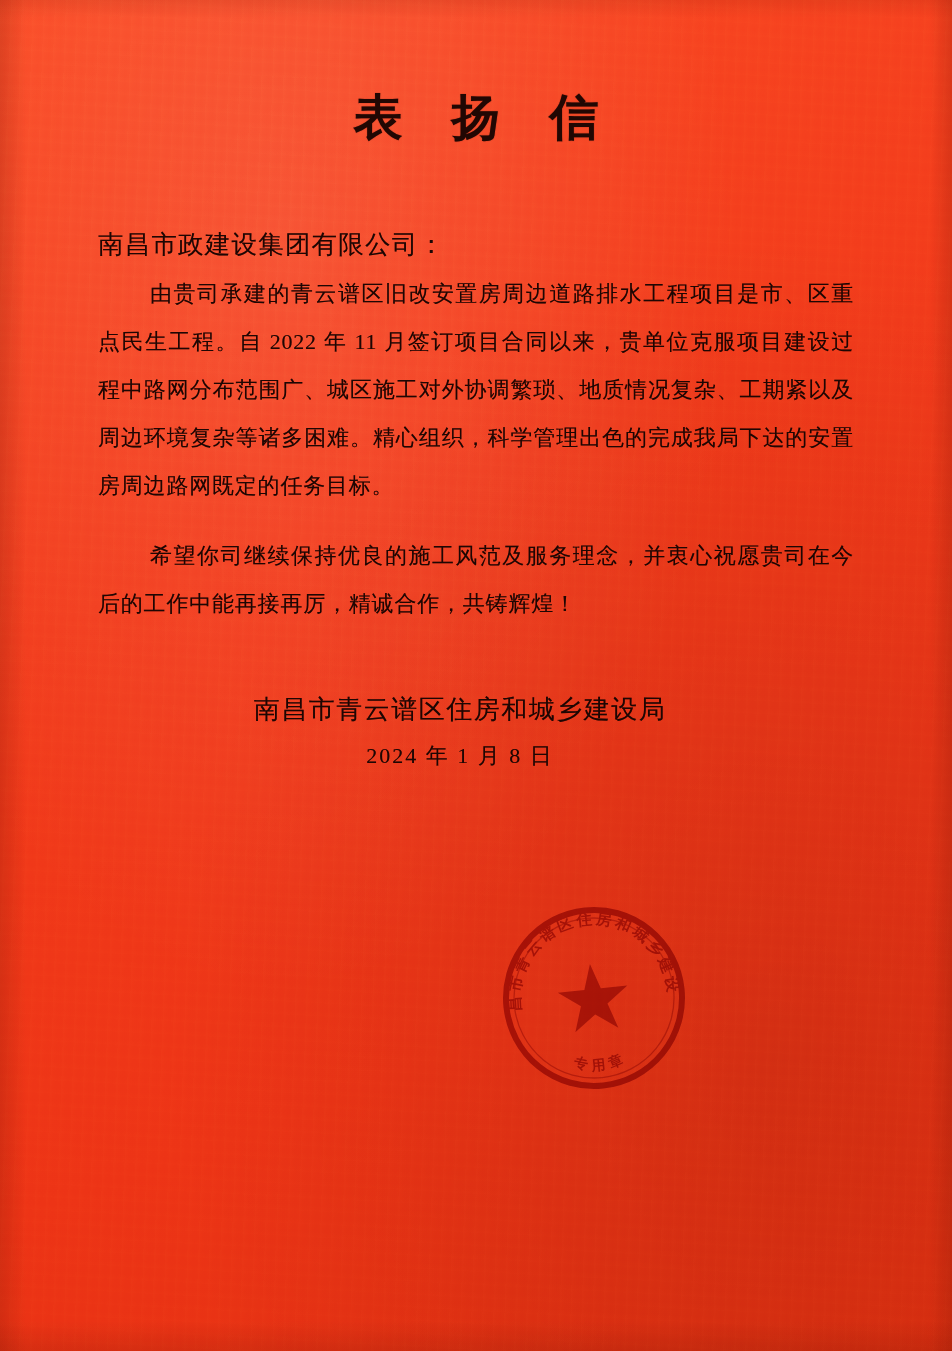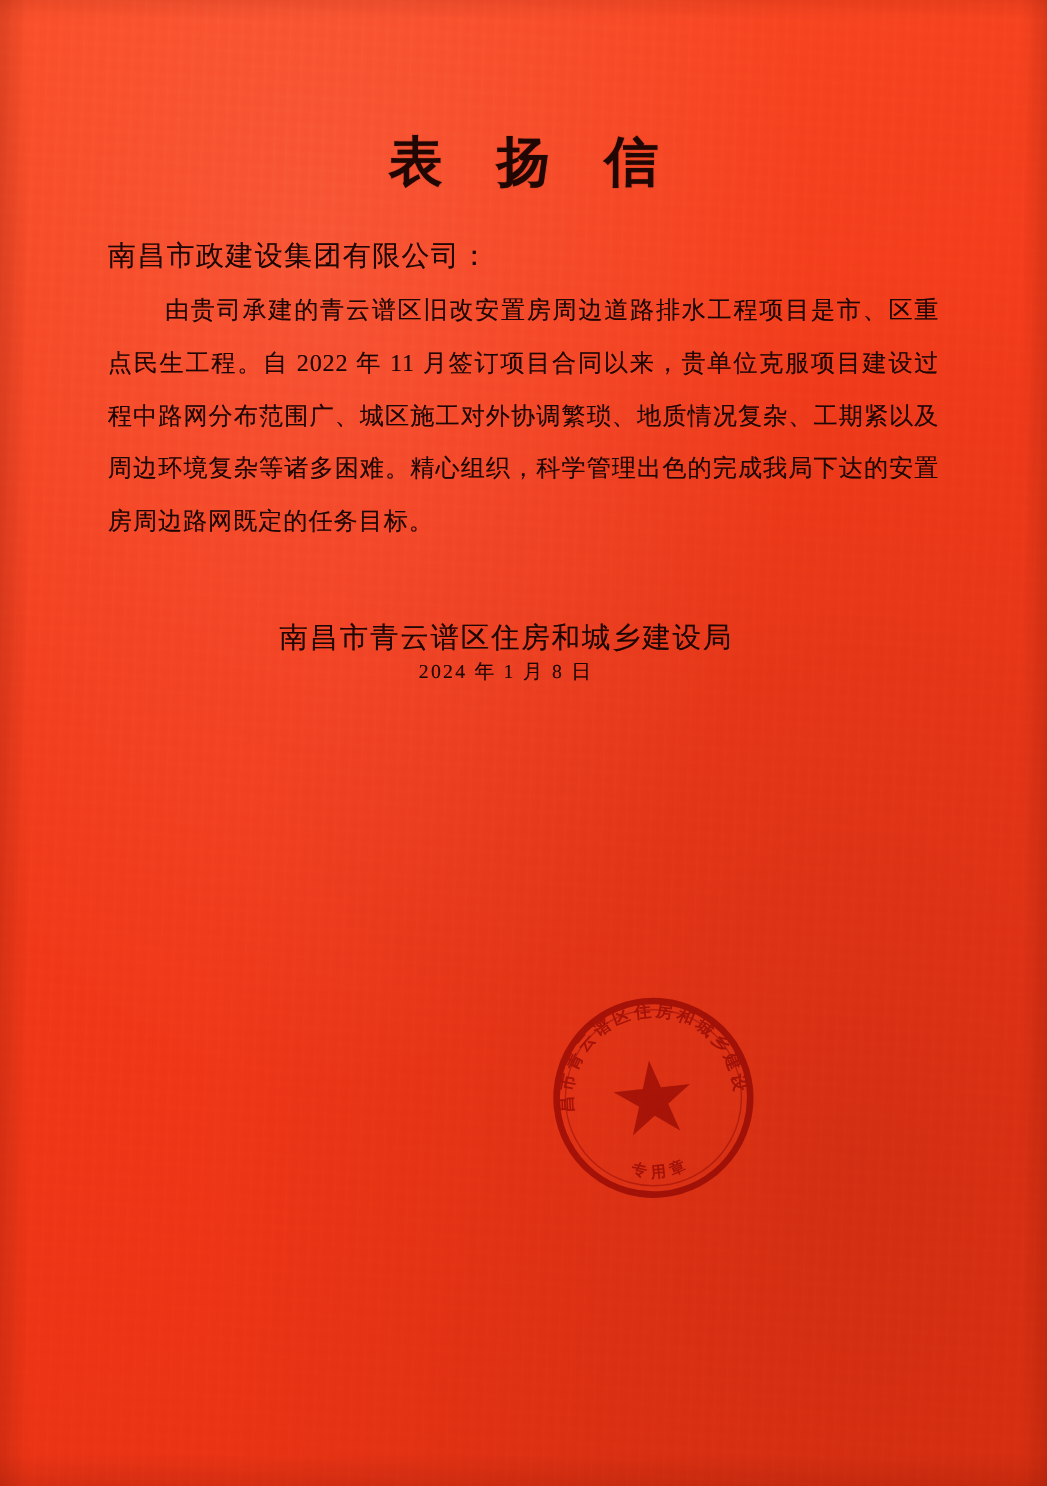--- a/index.html
+++ b/index.html
@@ -51,33 +51,33 @@
   }
 
   .content {
     position: relative;
     z-index: 3;
     padding: 0 98px;
   }
 
   .doc-title {
     margin: 0;
-    padding-top: 115px;
+    padding-top: 85px;
     text-align: center;
     font-size: 49px;
     font-weight: bold;
     letter-spacing: 16px;
     text-indent: 16px;
     color: #210703;
     font-family: "DejaVu Serif", "Liberation Serif", serif;
     text-shadow: 0 0 1px rgba(20,0,0,0.55);
   }
 
   .salutation {
-    margin-top: 34px;
+    margin-top: 76px;
     font-size: 25.5px;
     color: #1d0603;
     letter-spacing: 1.2px;
     text-shadow: 0 0 0.6px rgba(20,0,0,0.4);
   }
 
   .body-para {
     margin-top: 8px;
     font-size: 22px;
     line-height: 48px;
@@ -95,22 +95,22 @@
     text-align: center;
     padding-right: 32px;
   }
   .sig-org {
     font-size: 26px;
     color: #1d0603;
     letter-spacing: 1.5px;
     text-shadow: 0 0 0.6px rgba(20,0,0,0.4);
   }
   .sig-date {
-    margin-top: 1px;
-    font-size: 18px;
+    margin-top: 14px;
+    font-size: 22px;
     color: #1d0603;
     letter-spacing: 2px;
     text-shadow: 0 0 0.6px rgba(20,0,0,0.4);
   }
 
   
   .seal {
     position: absolute;
     left: 496px;
     top: 900px;
@@ -135,20 +135,21 @@
 <div class="sheet">
   <div class="content">
 
     <h1 class="doc-title">表 扬 信</h1>
 
     <div class="salutation">南昌市政建设集团有限公司：</div>
 
     <p class="body-para">由贵司承建的青云谱区旧改安置房周边道路排水工程项目是市、区重点民生工程。自 2022 年 11 月签订项目合同以来，贵单位克服项目建设过程中路网分布范围广、城区施工对外协调繁琐、地质情况复杂、工期紧以及周边环境复杂等诸多困难。精心组织，科学管理出色的完成我局下达的安置房周边路网既定的任务目标。</p>
 
 
+    <p class="body-para">希望你司继续保持优良的施工风范及服务理念，并衷心祝愿贵司在今后的工作中能再接再厉，精诚合作，共铸辉煌！</p>
 
     <div class="signature-block">
       <div class="sig-org">南昌市青云谱区住房和城乡建设局</div>
       <div class="sig-date">2024 年 1 月 8 日</div>
     </div>
 
   </div>
 
   <div class="seal">
     <svg width="196" height="196" viewBox="0 0 196 196" xmlns="http://www.w3.org/2000/svg" aria-hidden="true">

